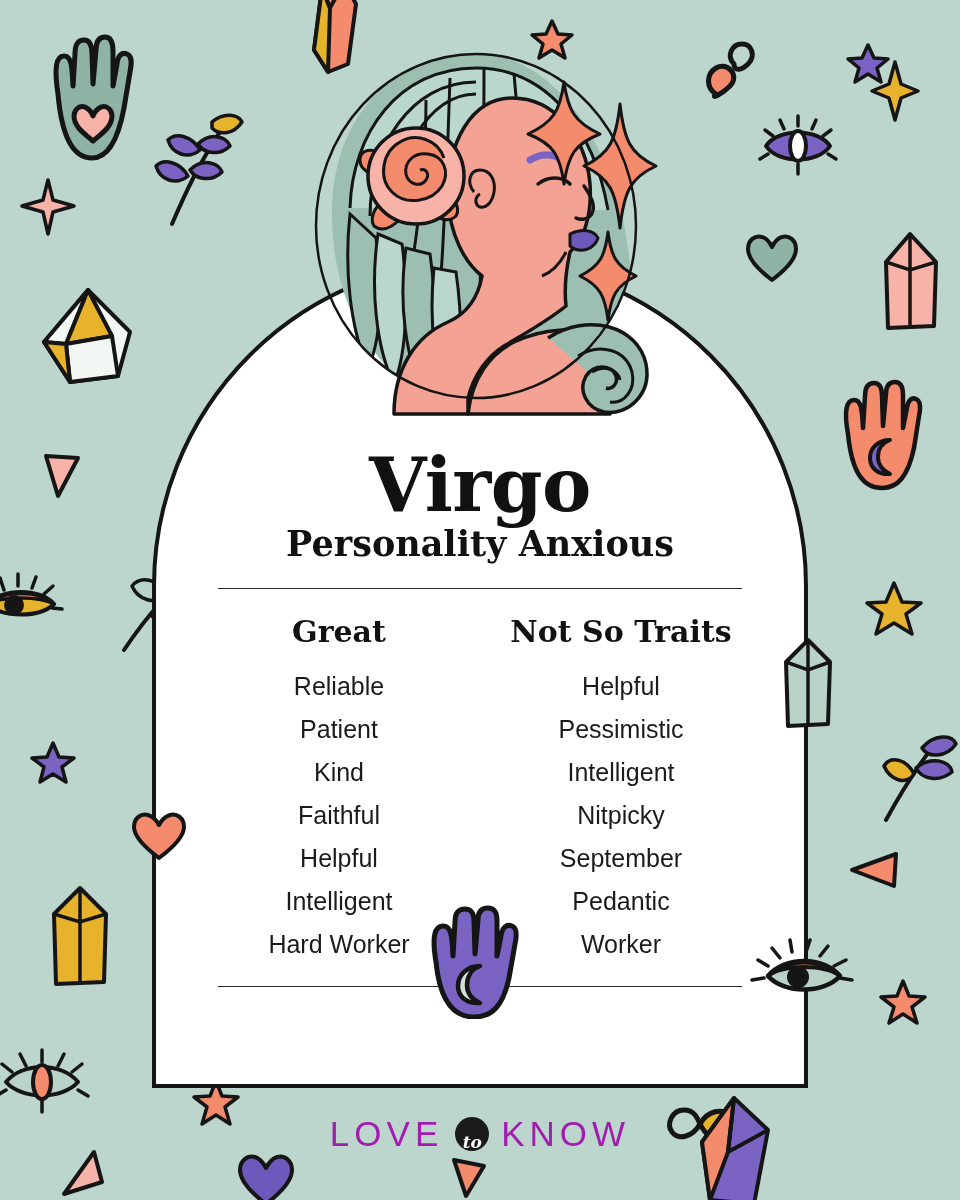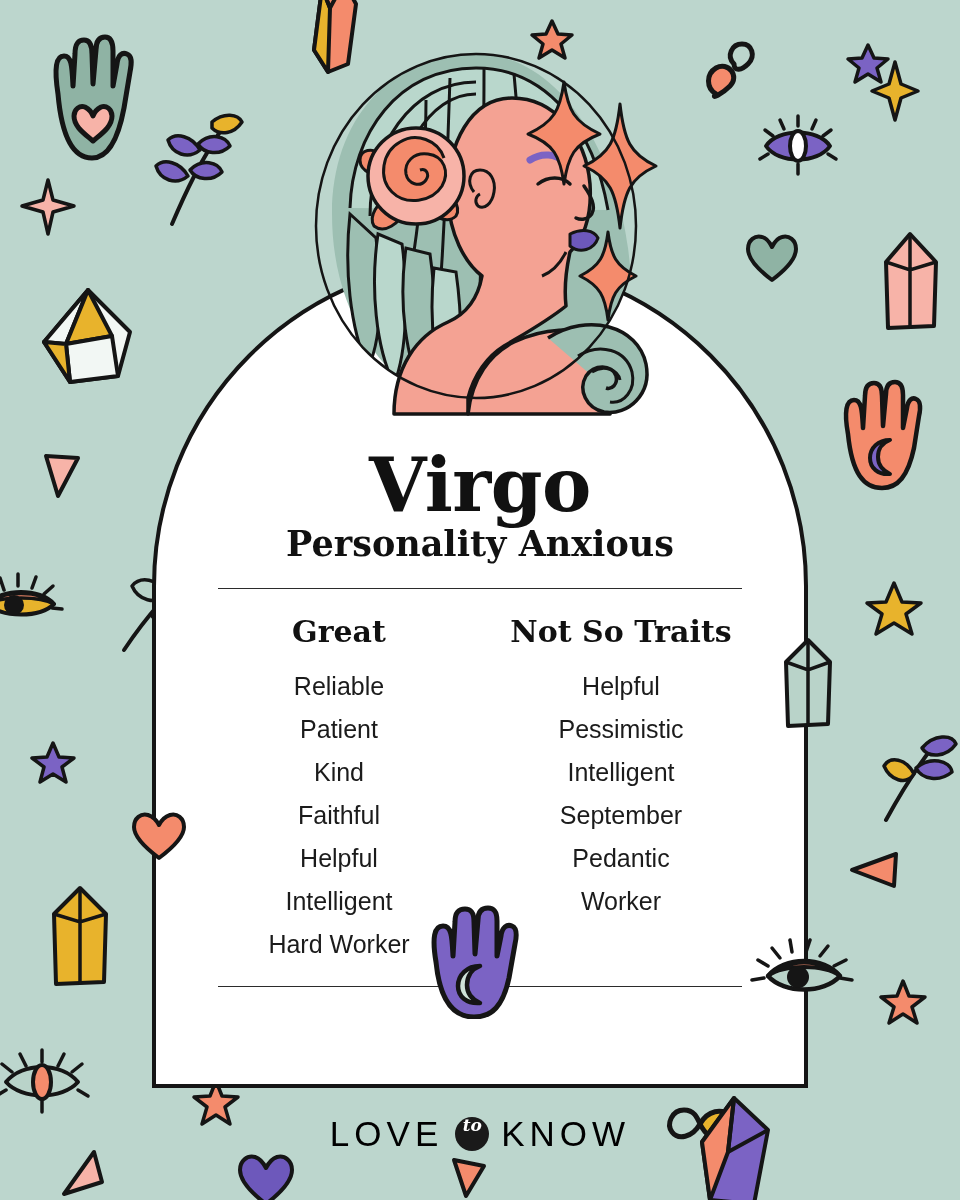--- a/index.html
+++ b/index.html
@@ -139,27 +139,27 @@
     display: flex;
     align-items: center;
     justify-content: center;
     gap: 10px;
   }
   .logo-word {
     font-family: "Liberation Sans", sans-serif;
     font-size: 35px;
     font-weight: 400;
     letter-spacing: 5px;
-    color: #000000;
+    color: #a21caf;
   }
   #logo-dot {
     width: 34px; height: 34px;
     border-radius: 50%;
     background: #1a1a1a;
-    display: flex; align-items: flex-start; justify-content: center;
+    display: flex; align-items: flex-end; justify-content: center;
     margin: 0 2px;
   }
   #logo-dot span {
     font-family: "DejaVu Serif", "Liberation Serif", serif;
     font-style: italic;
     font-weight: 700;
     font-size: 17px;
     color: #ffffff;
     line-height: 1;
   }
@@ -513,20 +513,21 @@
         <div class="trait-item">Faithful</div>
         <div class="trait-item">Helpful</div>
         <div class="trait-item">Intelligent</div>
         <div class="trait-item">Hard Worker</div>
       </div>
       <div class="trait-col">
         <div class="col-head">Not So Traits</div>
         <div class="trait-item">Helpful</div>
         <div class="trait-item">Pessimistic</div>
         <div class="trait-item">Intelligent</div>
+        <div class="trait-item">Nitpicky</div>
         <div class="trait-item">September</div>
         <div class="trait-item">Pedantic</div>
         <div class="trait-item">Worker</div>
       </div>
     </div>
 
     <div class="rule" id="rule-bottom"></div>
 
     <div id="hand-badge">
       <svg width="100" height="115" viewBox="0 0 100 115">

